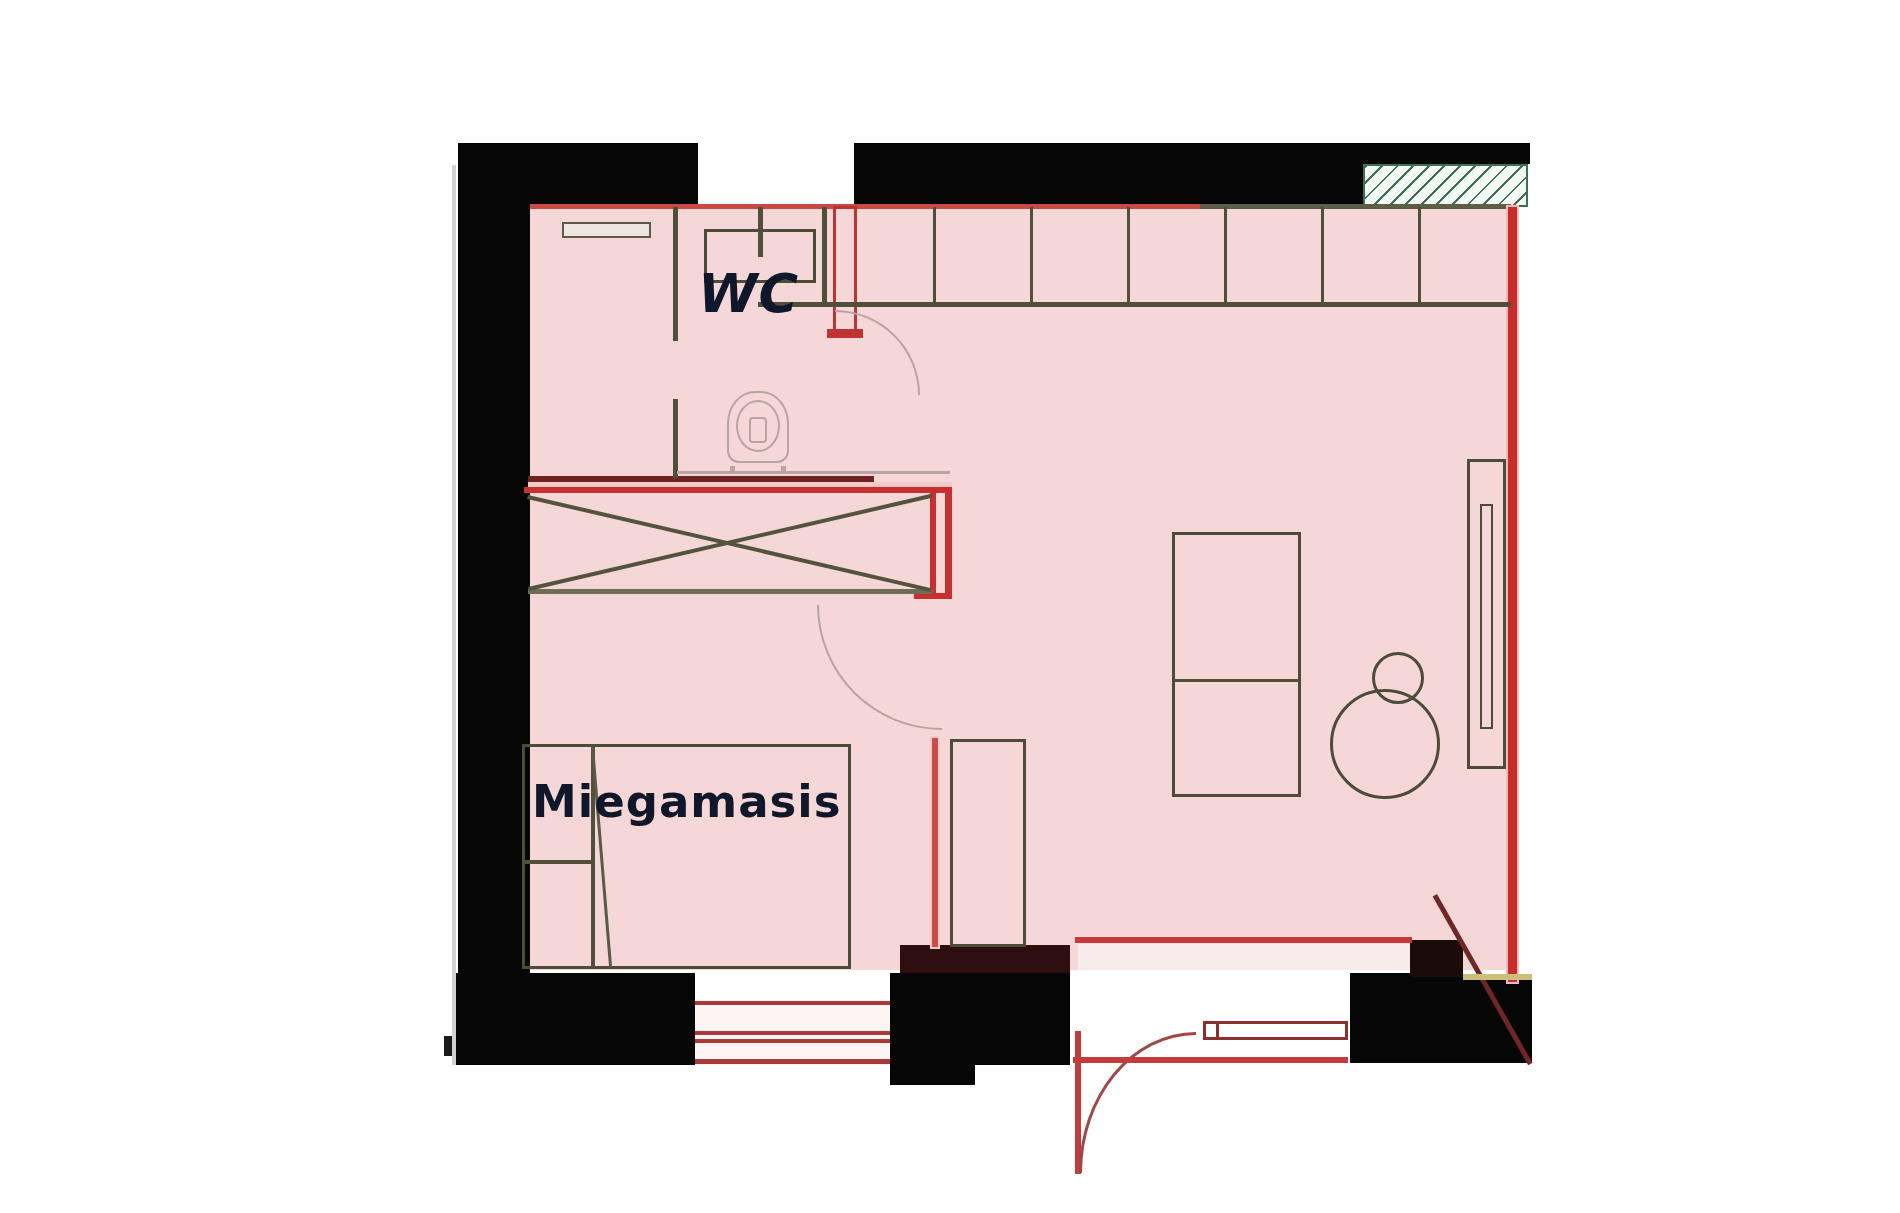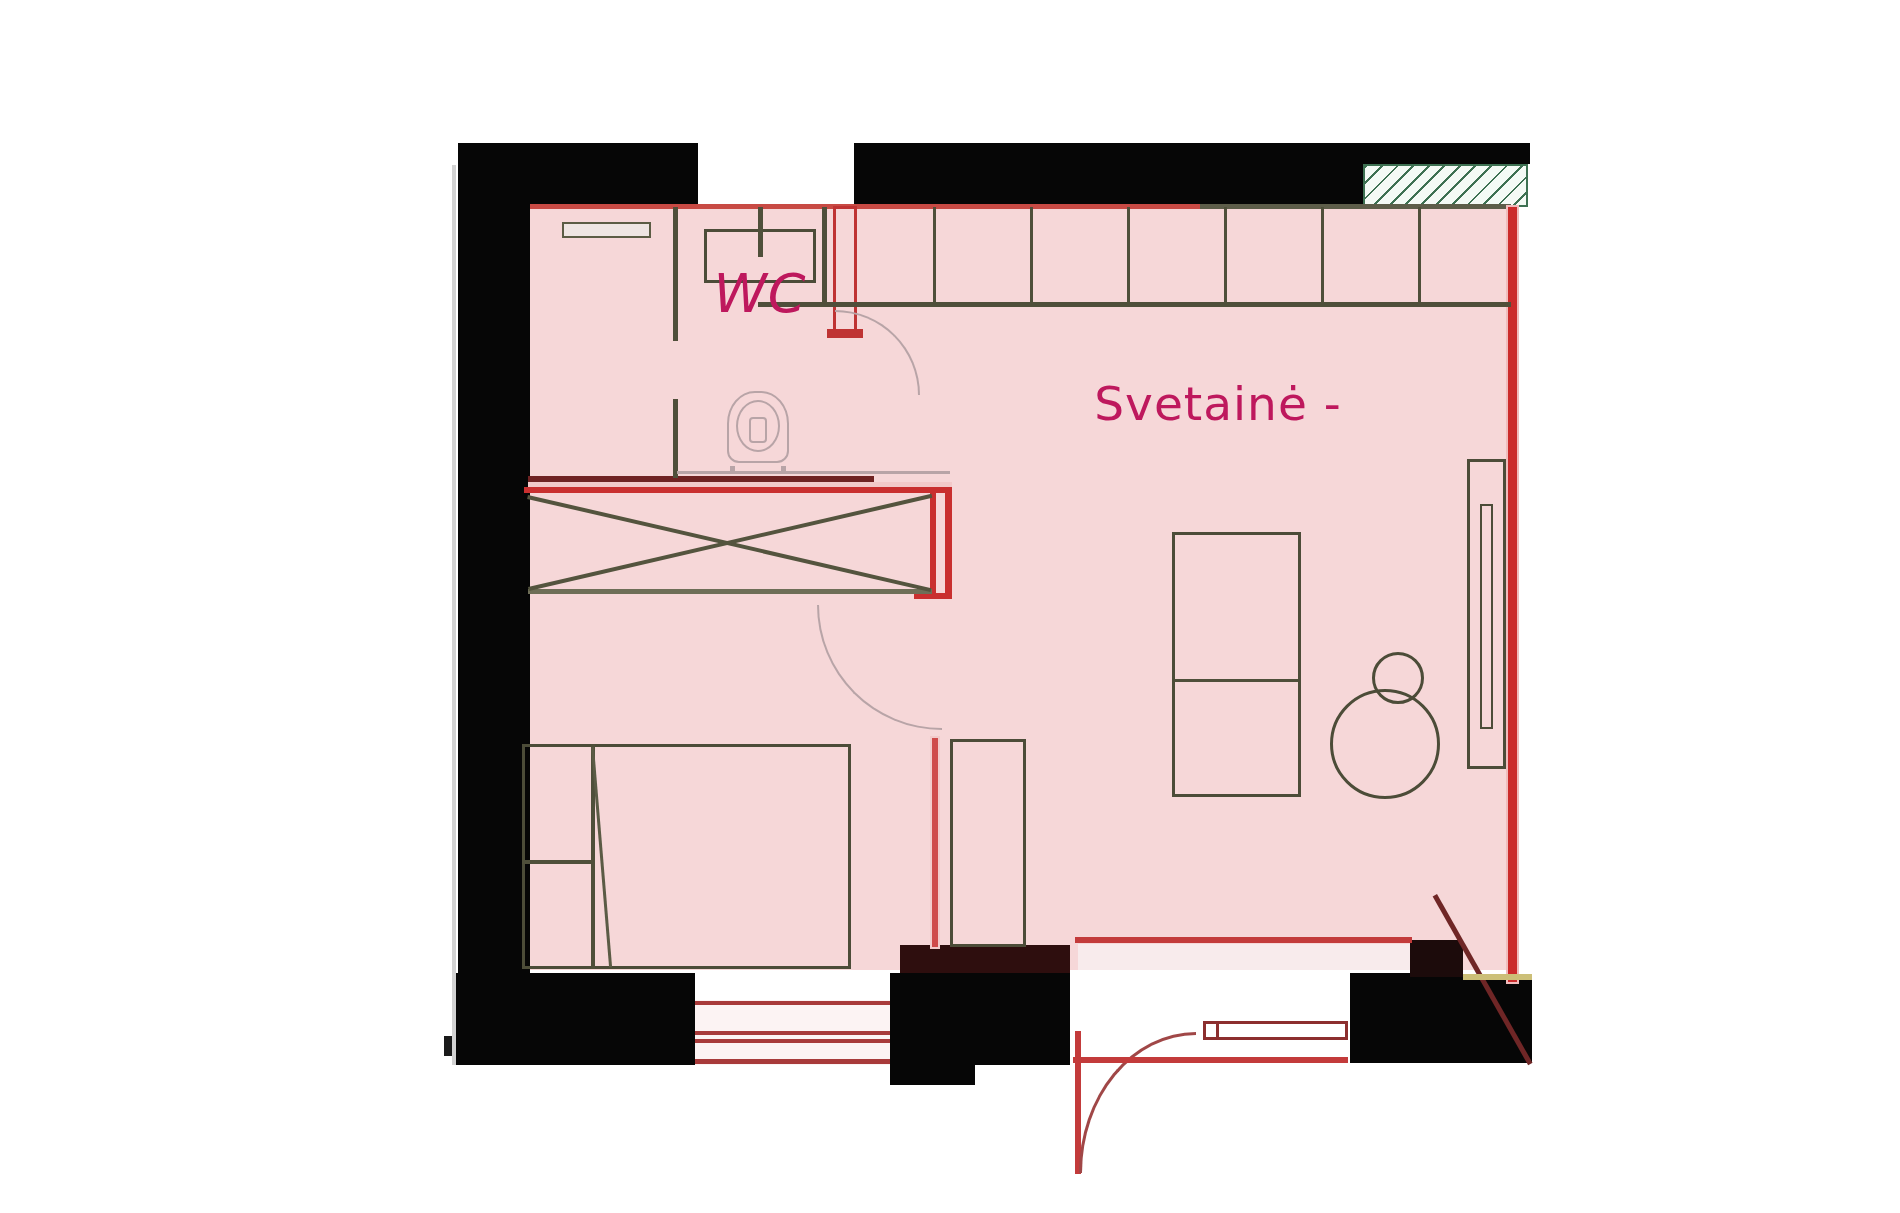--- a/index.html
+++ b/index.html
@@ -6,21 +6,21 @@
   #canvas{
     position:relative;width:1900px;height:1213px;background:#ffffff;overflow:hidden;
     font-family:"DejaVu Sans", sans-serif;
   }
   .abs{position:absolute;}
   .black{background:#060606;}
   .olive{background:#4f4f3a;}
   .grayline{background:#b8a4a7;}
   .redline{background:#c33b3b;}
   .label{
-    color:#be185d;font-weight:400;text-align:center;letter-spacing:1px;
+    color:#0f172a;font-weight:700;text-align:left;letter-spacing:1px;
     font-family:"DejaVu Sans", sans-serif;white-space:nowrap;
   }
   .fixture{border:3px solid #4c4c38;background:transparent;box-sizing:border-box;}
   .thinfix{border:2px solid #b8a4a7;background:transparent;box-sizing:border-box;}
   .rot{transform-origin:0 0;}
 </style>
 </head>
 <body>
 
 <div id="canvas">
@@ -126,15 +126,15 @@
               border-left:3px solid #a04747;border-top:3px solid #a04747;
               border-top-left-radius:100% 100%;"></div>
   <div class="abs" style="left:1203px;top:1021px;width:145px;height:19px;box-sizing:border-box;
               border:3px solid #8c2f2f;"></div>
   <div class="abs" style="left:1216px;top:1021px;width:3px;height:19px;background:#8c2f2f;"></div>
   <div class="abs redline" style="left:1073px;top:1057px;width:275px;height:6px;"></div>
   <div class="abs rot" style="left:1437px;top:894px;width:194px;height:5px;background:#6f2626;transform:rotate(60.5deg);"></div>
   <div class="abs" style="left:1463px;top:974px;width:69px;height:6px;background:#ccbf78;"></div>
 
   <div class="abs label" style="left:698px;top:262px;width:124px;font-size:54px;font-style:italic;">WC</div>
-  <div class="abs label" style="left:1048px;top:376px;width:340px;font-size:47px;">Svetainė -</div>
+  <div class="abs label" style="left:532px;top:775px;width:360px;font-size:45px;">Miegamasis</div>
 
 </div>
 
 </body></html>

